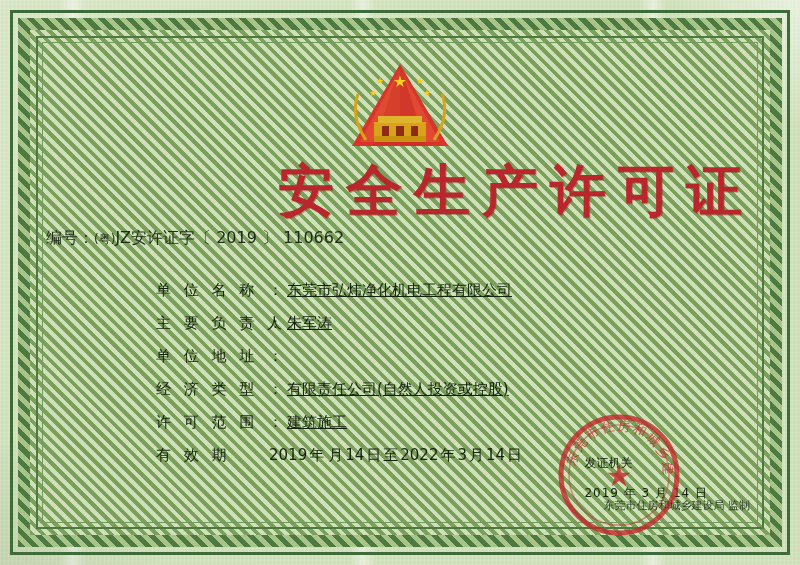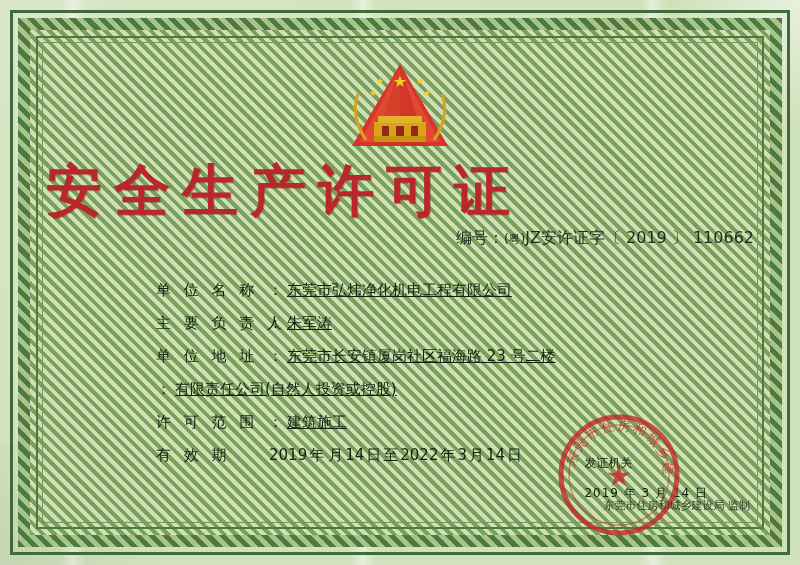--- a/index.html
+++ b/index.html
@@ -72,33 +72,33 @@
 
   
   .emblem{
     position:absolute;left:50%;top:8px;transform:translateX(-50%);
     width:120px;height:104px;
   }
   .emblem svg{display:block;}
 
   .title{
     position:absolute;left:0;right:0;top:108px;
-    text-align:left;
+    text-align:right;
     font-family:"DejaVu Serif", serif;
     font-weight:bold;
     font-size:56px;
     letter-spacing:12px;
     color:#b9272d;
     text-shadow:1px 1px 0 rgba(120,20,20,0.35);
     white-space:nowrap;
   }
 
   .cert-no{
     position:absolute;left:0;right:0;top:182px;
-    text-align:right;
+    text-align:left;
     font-size:16px;
     color:#1d2b1a;
     font-family:"DejaVu Sans", sans-serif;
   }
   .cert-no .small{font-size:12px;}
 
   .fields{
     position:absolute;left:110px;top:228px;right:40px;
     font-size:15px;
     color:#14220f;
@@ -214,24 +214,24 @@
 
       <div class="field-row">
         <span class="field-label">主 要 负 责 人</span>
         <span class="field-colon">：</span>
         <span class="field-value">朱军涛</span>
       </div>
 
       <div class="field-row">
         <span class="field-label">单 位 地 址</span>
         <span class="field-colon">：</span>
-        <span class="field-value">东莞市长安镇厦岗社区福海路 23 号二楼</span>
-      </div>
-
-      <div class="field-row">
+      </div>
+
+      <div class="field-row">
+        <span class="field-label">经 济 类 型</span>
         <span class="field-colon">：</span>
         <span class="field-value">有限责任公司(自然人投资或控股)</span>
       </div>
 
       <div class="field-row">
         <span class="field-label">许 可 范 围</span>
         <span class="field-colon">：</span>
         <span class="field-value">建筑施工</span>
       </div>
 

